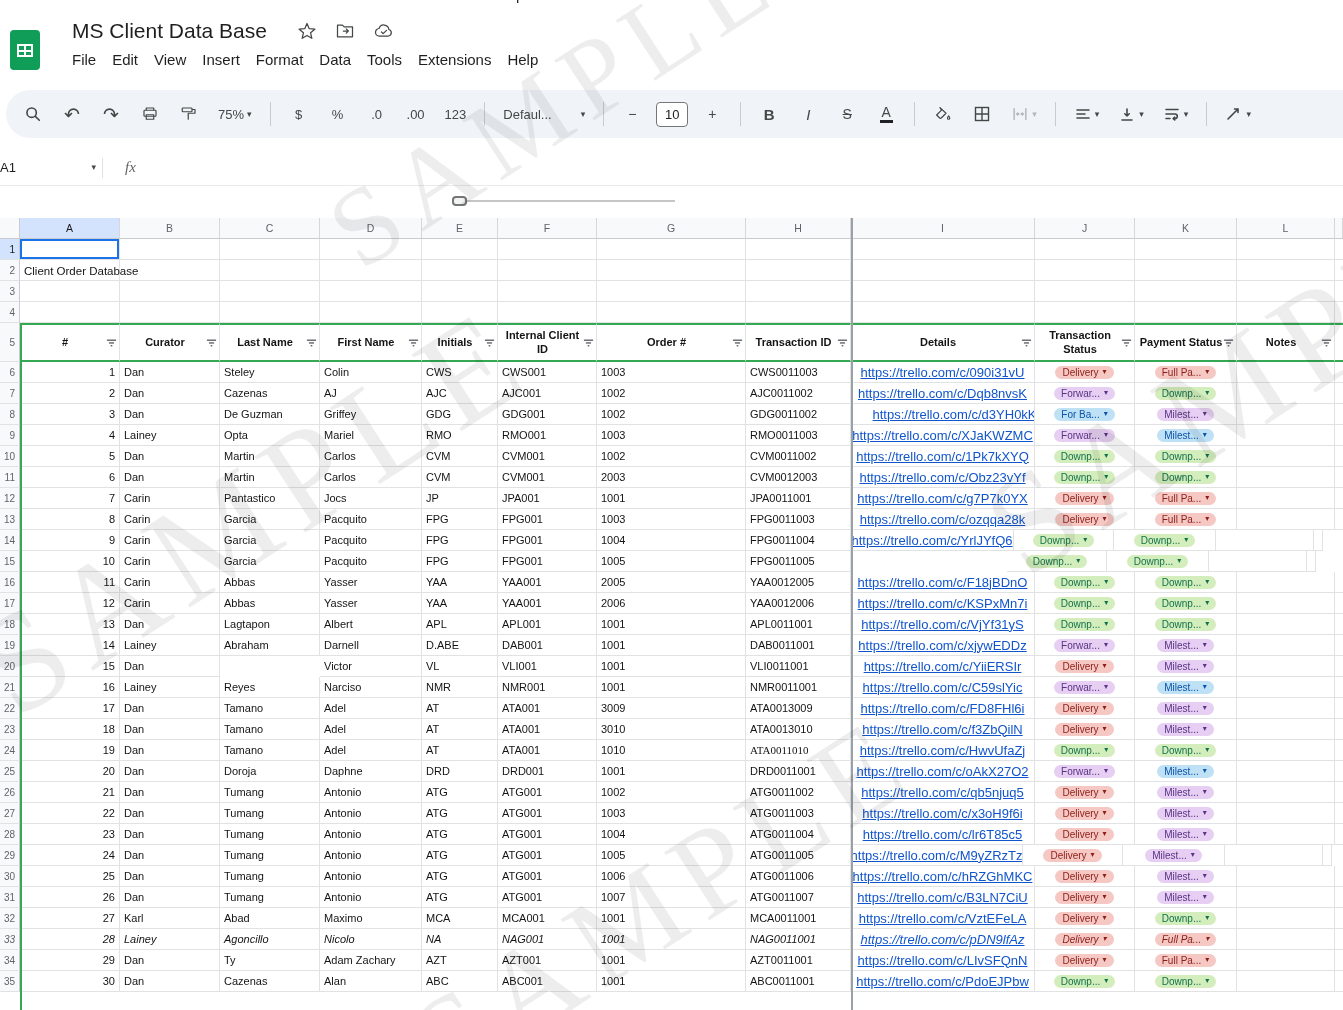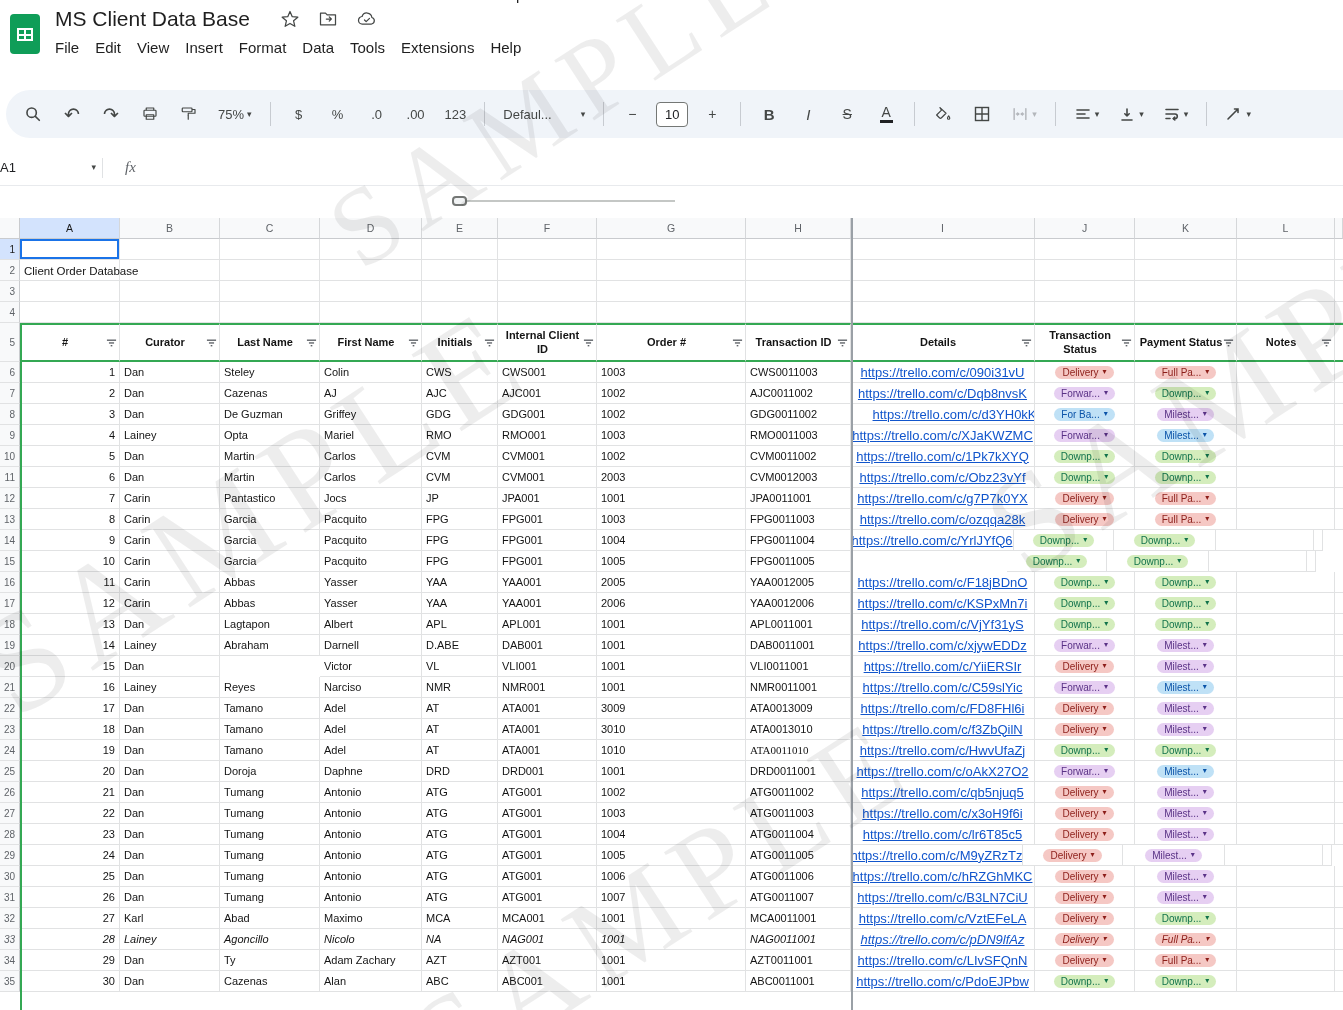--- a/index.html
+++ b/index.html
@@ -5,21 +5,21 @@
 *{box-sizing:border-box;margin:0;padding:0}
 html,body{width:1343px;height:1010px;overflow:hidden;background:#fff;font-family:"Liberation Sans",sans-serif;position:relative;color:#202124}
 svg{display:block}
 
 
 .top-strip{position:absolute;top:0;left:50px;height:6px;overflow:hidden;z-index:3}
 .strip-inner{display:flex;margin-top:-14px}
 .strip-inner .menu-item{font-size:15px;padding:0 8px;color:#1F1F1F;white-space:nowrap}
 
 
-.titlebar{position:absolute;top:7px;left:10px;display:flex;align-items:center;gap:15px;z-index:2}
+.titlebar{position:absolute;top:19px;left:10px;display:flex;align-items:flex-end;gap:32px;z-index:2}
 .sheets-icon{width:30px;height:40px;border-radius:4px;background:#0F9D58;display:flex;align-items:center;justify-content:center;margin-top:3px}
 .sheet-grid{width:16px;height:13px;border:2px solid #fff;position:relative}
 .sheet-grid::before{content:"";position:absolute;left:5px;top:0;bottom:0;width:2px;background:#fff}
 .sheet-grid::after{content:"";position:absolute;top:4px;left:0;right:0;height:2px;background:#fff}
 .doc-row{display:flex;align-items:center;gap:18px}
 .doc-title{font-size:21px;color:#1F1F1F;margin-right:12px;white-space:nowrap}
 .doc-icon{color:#444746}
 .menubar{display:flex;margin-top:6px;margin-left:-8px}
 .menu-item{font-size:15px;color:#1F1F1F;padding:2px 8px;border-radius:5px;white-space:nowrap}
 

